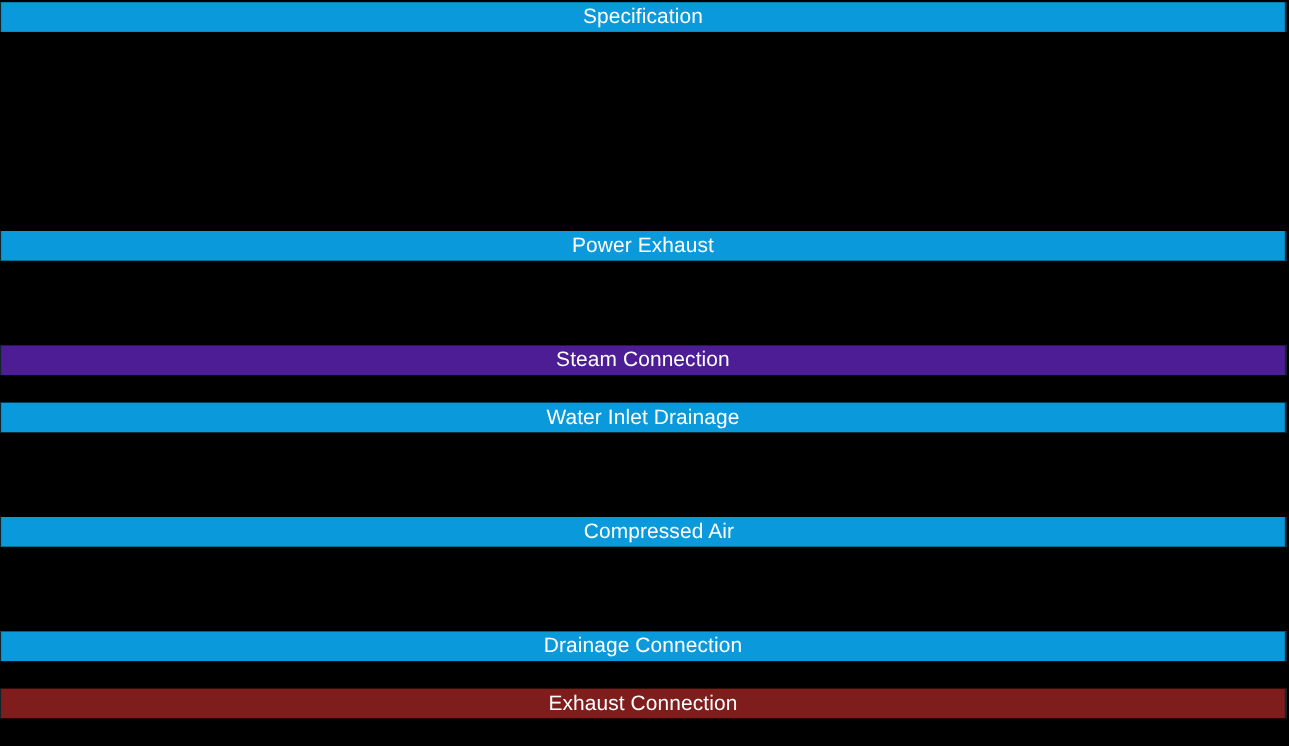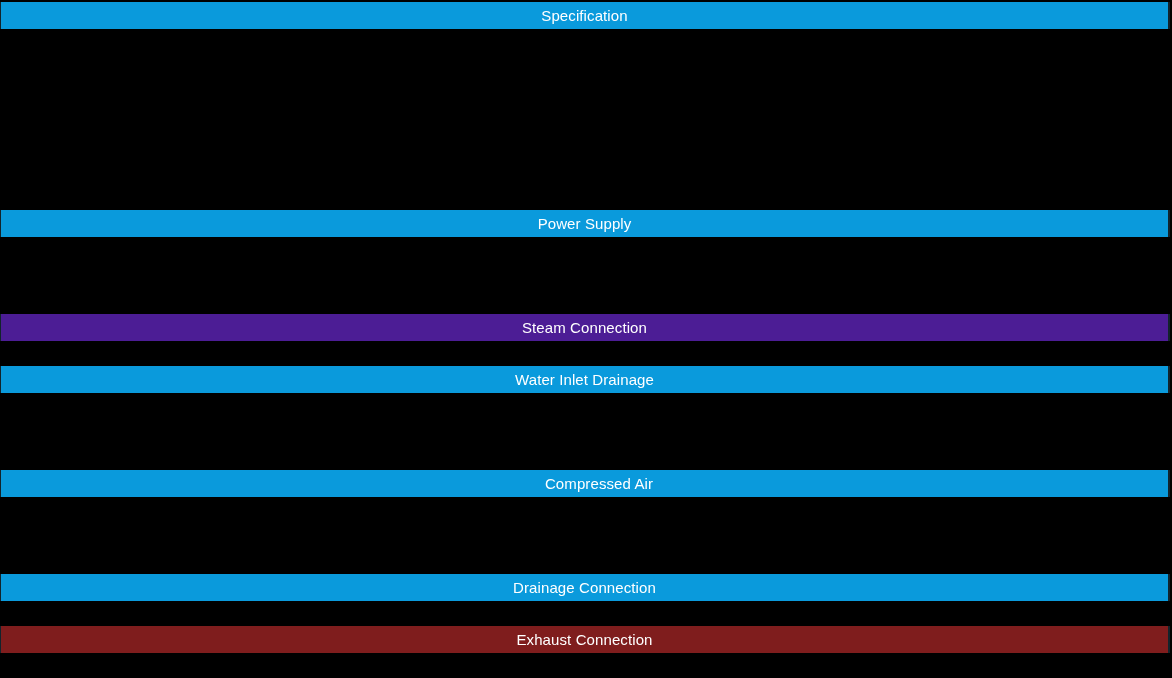--- a/index.html
+++ b/index.html
@@ -26,21 +26,21 @@
     background: #0a9adc;
     border-left: 1px solid #12242c;
     border-right: 2px solid #12242c;
     box-sizing: border-box;
     display: flex;
     align-items: center;
     justify-content: center;
   }
   .section-bar .bar-label {
     color: #ffffff;
-    font-size: 15px;
+    font-size: 19px;
     line-height: 19px;
     font-family: "Liberation Sans", "DejaVu Sans", sans-serif;
     font-weight: 400;
     letter-spacing: 0.1px;
     white-space: nowrap;
     text-align: center;
   }
   .body-region {
     position: absolute;
     left: 0px;
@@ -80,21 +80,21 @@
 <div class="body-region" style="top: 29px; height: 181px;">
       <div class="body-text"></div>
     </div>
     <div class="section-bar" style="top: 2px; background: rgb(10, 154, 220);">
       <span class="bar-label" style="color: rgb(255, 255, 255);">Specification</span>
     </div>
     <div class="body-region" style="top: 237px; height: 77px;">
       <div class="body-text"></div>
     </div>
     <div class="section-bar" style="top: 210px; background: rgb(10, 154, 220);">
-      <span class="bar-label" style="color: rgb(255, 255, 255);">Power Supply</span>
+      <span class="bar-label" style="color: rgb(255, 255, 255);">Power Exhaust</span>
     </div>
     <div class="body-region" style="top: 341px; height: 25px;">
       <div class="body-text"></div>
     </div>
     <div class="section-bar" style="top: 314px; background: #4c1d95;">
       <span class="bar-label" style="color: rgb(255, 255, 255);">Steam Connection</span>
     </div>
     <div class="body-region" style="top: 393px; height: 77px;">
       <div class="body-text"></div>
     </div>

